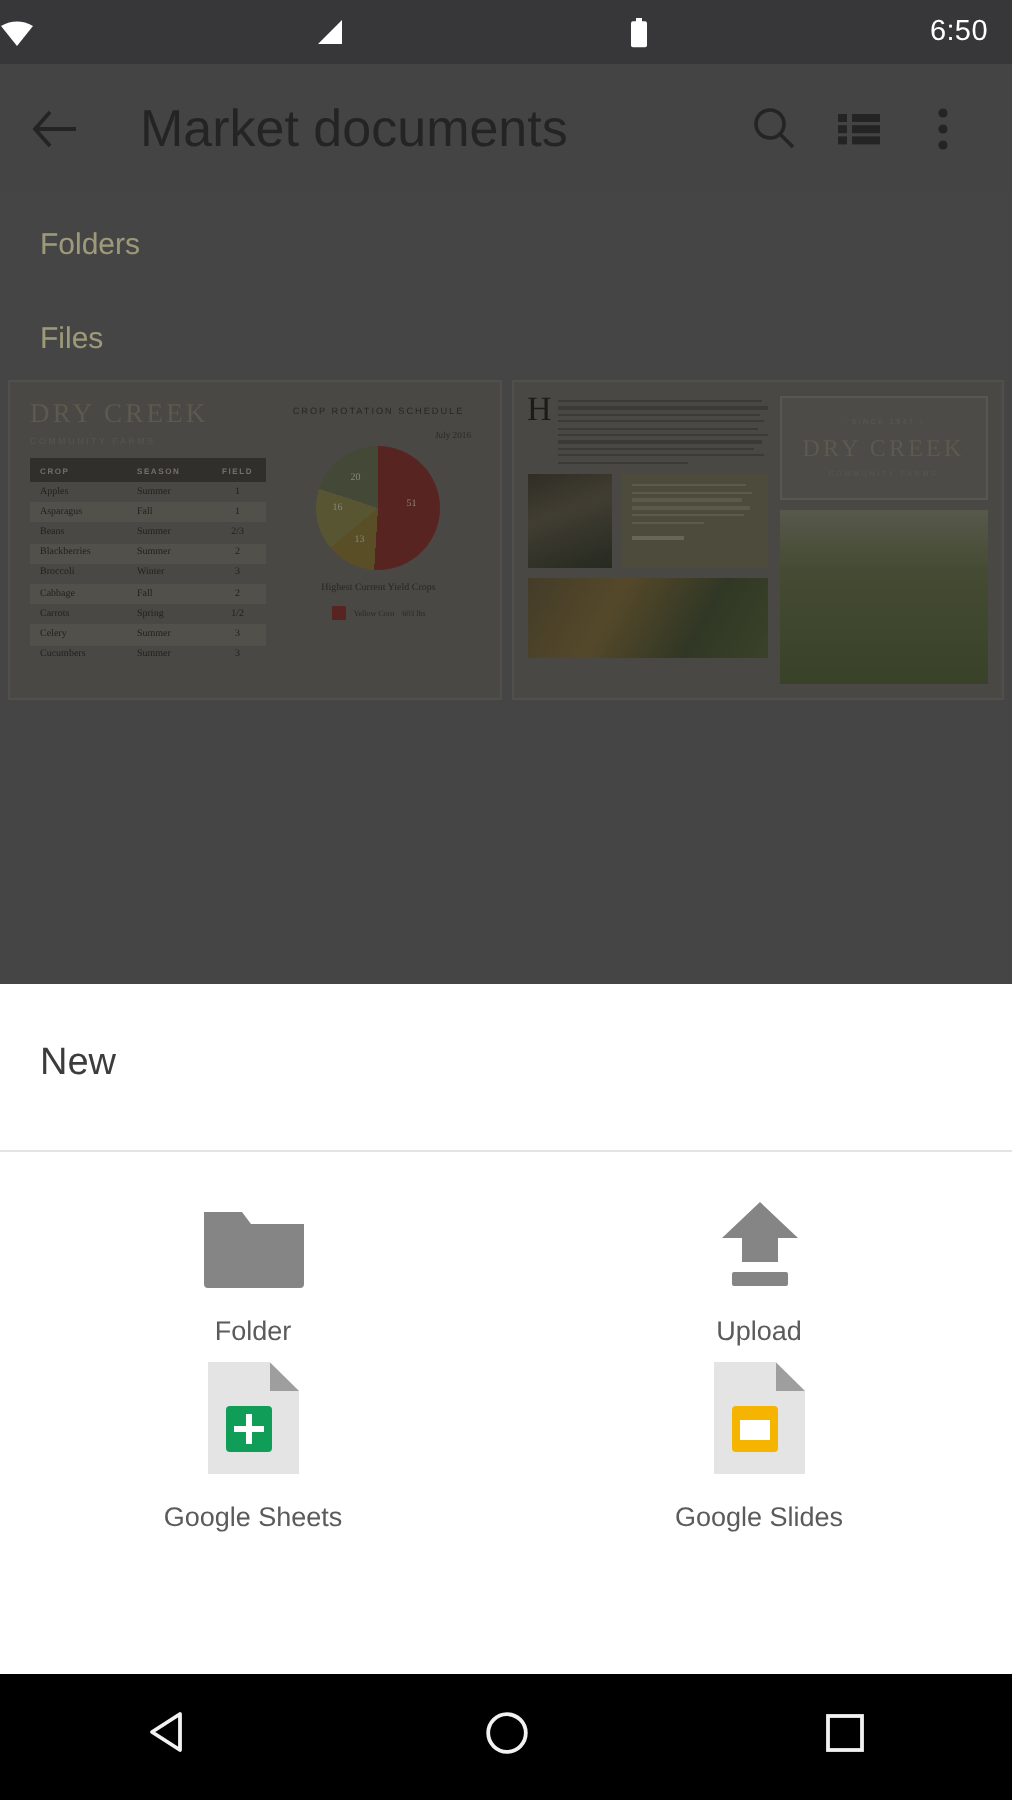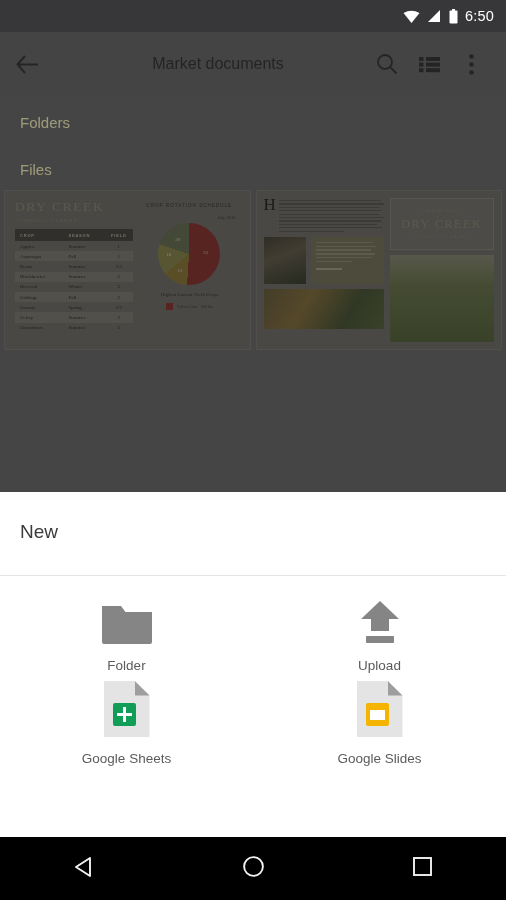--- a/index.html
+++ b/index.html
@@ -6,34 +6,33 @@
   html,body { width:506px; height:900px; }
   body {
     font-family:"Liberation Sans", sans-serif;
     background:#707070;
     position:relative;
     overflow:hidden;
   }
   
   #status-bar {
     height:32px; background:#37373a;
-    display:flex; align-items:center; justify-content:flex-end;
+    display:flex; align-items:center; justify-content:space-between;
     padding-right:12px; gap:7px;
   }
   #status-bar .ico { display:block; }
   #clock { color:#fff; font-size:14.5px; letter-spacing:.2px; }
   
   #app-bar {
     height:64px; background:#6e6e6e;
     display:flex; align-items:center; padding:0 14px;
   }
   #app-bar .title {
-    color:#3b3b3b; font-size:16px; margin-left:22px; flex:1;
+    color:#3b3b3b; font-size:26px; margin-left:22px; flex:1;
     white-space:nowrap;
-    text-align:center;
   }
   .bar-btn { width:42px; height:42px; display:flex; align-items:center; justify-content:center; }
   
   #content { position:relative; }
   .section-label {
     color:#fef9c3; font-size:15px; padding:18px 0 12px 20px;
   }
   #folders-grid {
     display:flex; flex-wrap:wrap; gap:4px 4px; padding:0 4px;
   }

